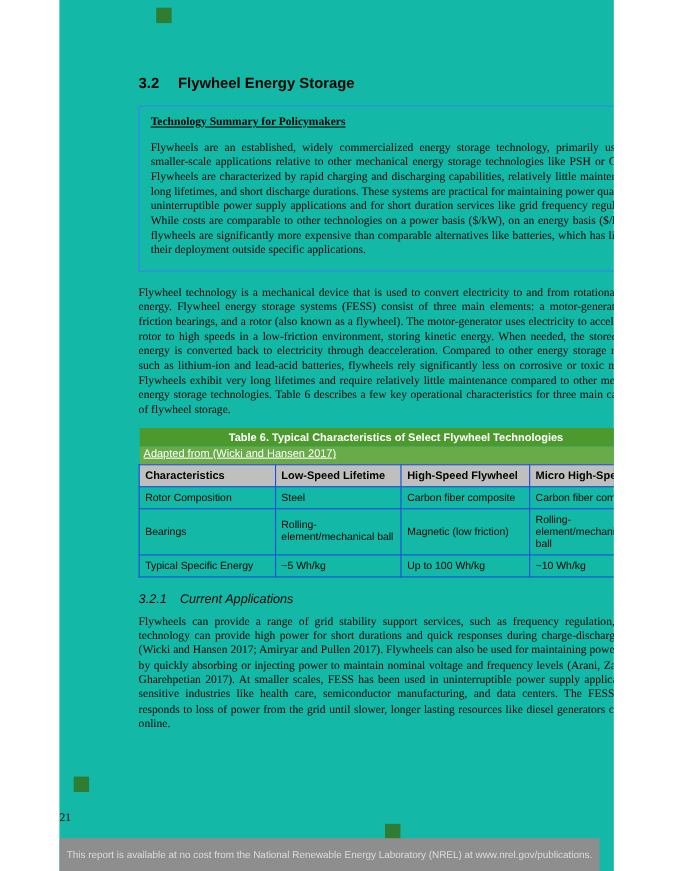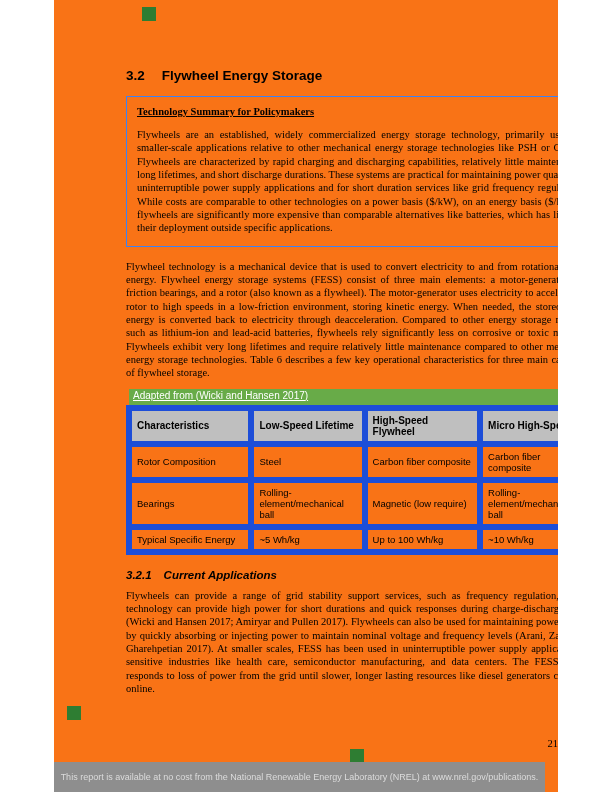--- a/index.html
+++ b/index.html
@@ -9,21 +9,21 @@
     --footer-bg:#8e8e8e;
     --footer-text:#dcdcdc;
     --marker-green:#2e7d32;
   }
   *{ margin:0; padding:0; box-sizing:border-box; }
   html,body{ background:#ffffff; }
   .page{
     position:relative;
     width:504px; height:792px;
     margin:0 auto;
-    background:#f97316;
+    background:#14b8a6;
     color:#000;
     font-family:"Liberation Serif", serif;
     overflow:hidden;
   }
   .marker{
     position:absolute;
     width:14px; height:14px;
     background:var(--marker-green,#2e7d32);
   }
   .content{
@@ -72,43 +72,43 @@
   .tbl-subtitle{
     background:var(--table-subtitle-bg,#68ab48);
     color:#fff;
     text-align:left;
     font-size:10px;
     padding:1px 4px 4px 4px;
     border:0;
     text-decoration:underline;
   }
   th, td{
-    border:6px solid #1d4ed8;
+    border:1px solid #1d4ed8;
     padding:4px 5px;
     vertical-align:middle;
     text-align:left;
   }
   th{
     background:var(--table-header-bg,#bfbfbf);
     font-size:10px;
     font-weight:bold;
   }
   td{ font-size:9.5px; }
   .h3{
     font-family:"Liberation Sans", sans-serif;
-    font-weight:bold;
+    font-weight:normal;
     font-style:italic;
     font-size:11.5px;
     margin:14px 0 8px 0;
   }
   .h3 .num{ margin-right:12px; }
   .page-number{
     position:absolute;
     left:0; right:0; top:738px;
-    text-align:right;
+    text-align:left;
     font-size:10.5px;
   }
   .footer-bar{
     position:absolute;
     left:0; right:13px; bottom:0;
     height:30px;
     background:var(--footer-bg,#8e8e8e);
     display:flex;
     align-items:center;
     justify-content:center;
@@ -144,40 +144,43 @@
 
     <table>
       <colgroup>
         <col style="width:26.5%">
         <col style="width:24.5%">
         <col style="width:25%">
         <col style="width:24%">
       </colgroup>
       <thead>
         <tr>
+          <td colspan="4" class="tbl-title">Table 6. Typical Characteristics of Select Flywheel Technologies</td>
+        </tr>
+        <tr>
           <td colspan="4" class="tbl-subtitle">Adapted from (Wicki and Hansen 2017)</td>
         </tr>
         <tr>
           <th>Characteristics</th>
           <th>Low-Speed Lifetime</th>
           <th>High-Speed Flywheel</th>
           <th>Micro High-Speed</th>
         </tr>
       </thead>
       <tbody>
         <tr>
           <td>Rotor Composition</td>
           <td>Steel</td>
           <td>Carbon fiber composite</td>
           <td>Carbon fiber composite</td>
         </tr>
         <tr>
           <td>Bearings</td>
           <td>Rolling-element/mechanical ball</td>
-          <td>Magnetic (low require)</td>
+          <td>Magnetic (low friction)</td>
           <td>Rolling-element/mechanical ball</td>
         </tr>
         <tr>
           <td>Typical Specific Energy</td>
           <td>~5 Wh/kg</td>
           <td>Up to 100 Wh/kg</td>
           <td>~10 Wh/kg</td>
         </tr>
       </tbody>
     </table>

